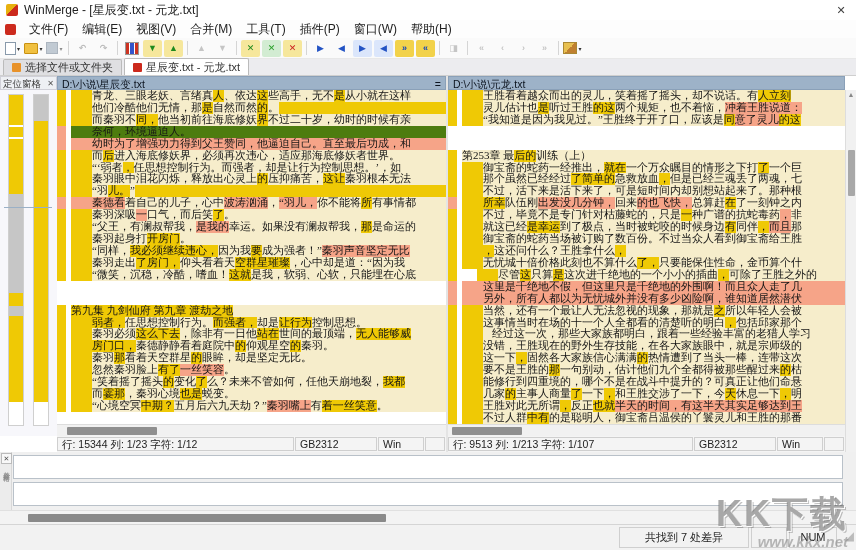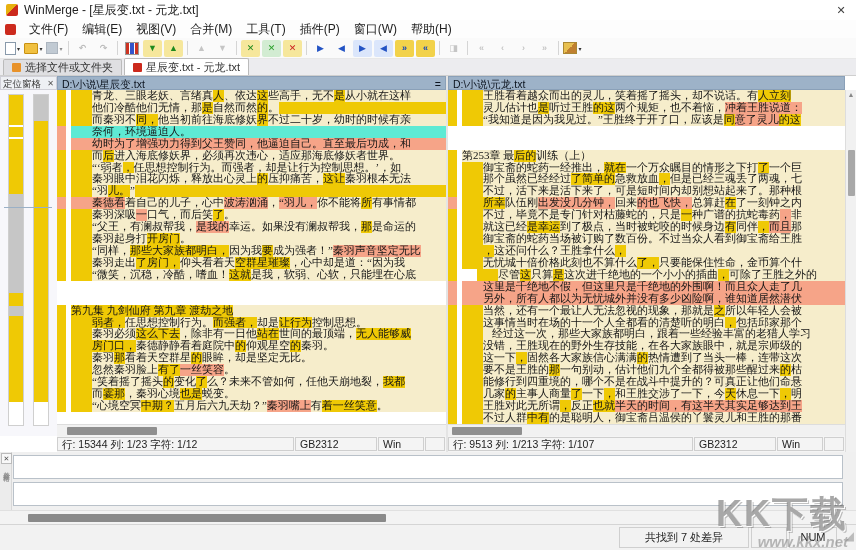--- a/index.html
+++ b/index.html
@@ -283,21 +283,21 @@
           <span class="ind" style="background: rgb(239, 201, 5);"></span>
           <span>而秦羽不</span>
           <span style="background: rgb(239, 201, 5);">同，</span>
           <span>他当初前往海底修妖</span>
           <span style="background: rgb(239, 201, 5);">界</span>
           <span>不过二十岁，幼时的时候有亲</span>
         </div>
       </div>
       <div class="trow">
         <span class="gut" style="background: rgb(246, 164, 136);"></span>
-        <div class="tbody" style="background: #5eead4; align-items: flex-end;">
+        <div class="tbody" style="background: #4d7c0f; align-items: flex-end;">
           <span class="ind"></span>
           <span>奈何，环境逼迫人。</span>
         </div>
       </div>
       <div class="trow">
         <span class="gut" style="background: rgb(246, 164, 136);"></span>
         <div class="tbody" style="background: rgb(246, 164, 136);">
           <span class="ind"></span>
           <span>幼时为了增强功力得到父王赞同，他逼迫自己。直至最后功成，和</span>
         </div>
@@ -384,21 +384,21 @@
           <span>秦羽起身打</span>
           <span style="background: rgb(239, 201, 5);">开房门</span>
           <span>。</span>
         </div>
       </div>
       <div class="trow">
         <span class="gut" style="background: rgb(239, 201, 5);"></span>
         <div class="tbody" style="background: rgb(246, 237, 203);">
           <span class="ind" style="background: rgb(239, 201, 5);"></span>
           <span>“同样，</span>
-          <span style="background: rgb(239, 201, 5);">那些大家族都明白，</span>
+          <span style="background: rgb(239, 201, 5);">我必须继续违心，</span>
           <span>因为我</span>
           <span style="background: rgb(239, 201, 5);">要</span>
           <span>成为强者！”</span>
           <span style="background: rgb(246, 164, 136);">秦羽声音坚定无比</span>
         </div>
       </div>
       <div class="trow">
         <span class="gut" style="background: rgb(239, 201, 5);"></span>
         <div class="tbody" style="background: rgb(246, 237, 203);">
           <span class="ind" style="background: rgb(239, 201, 5);"></span>

